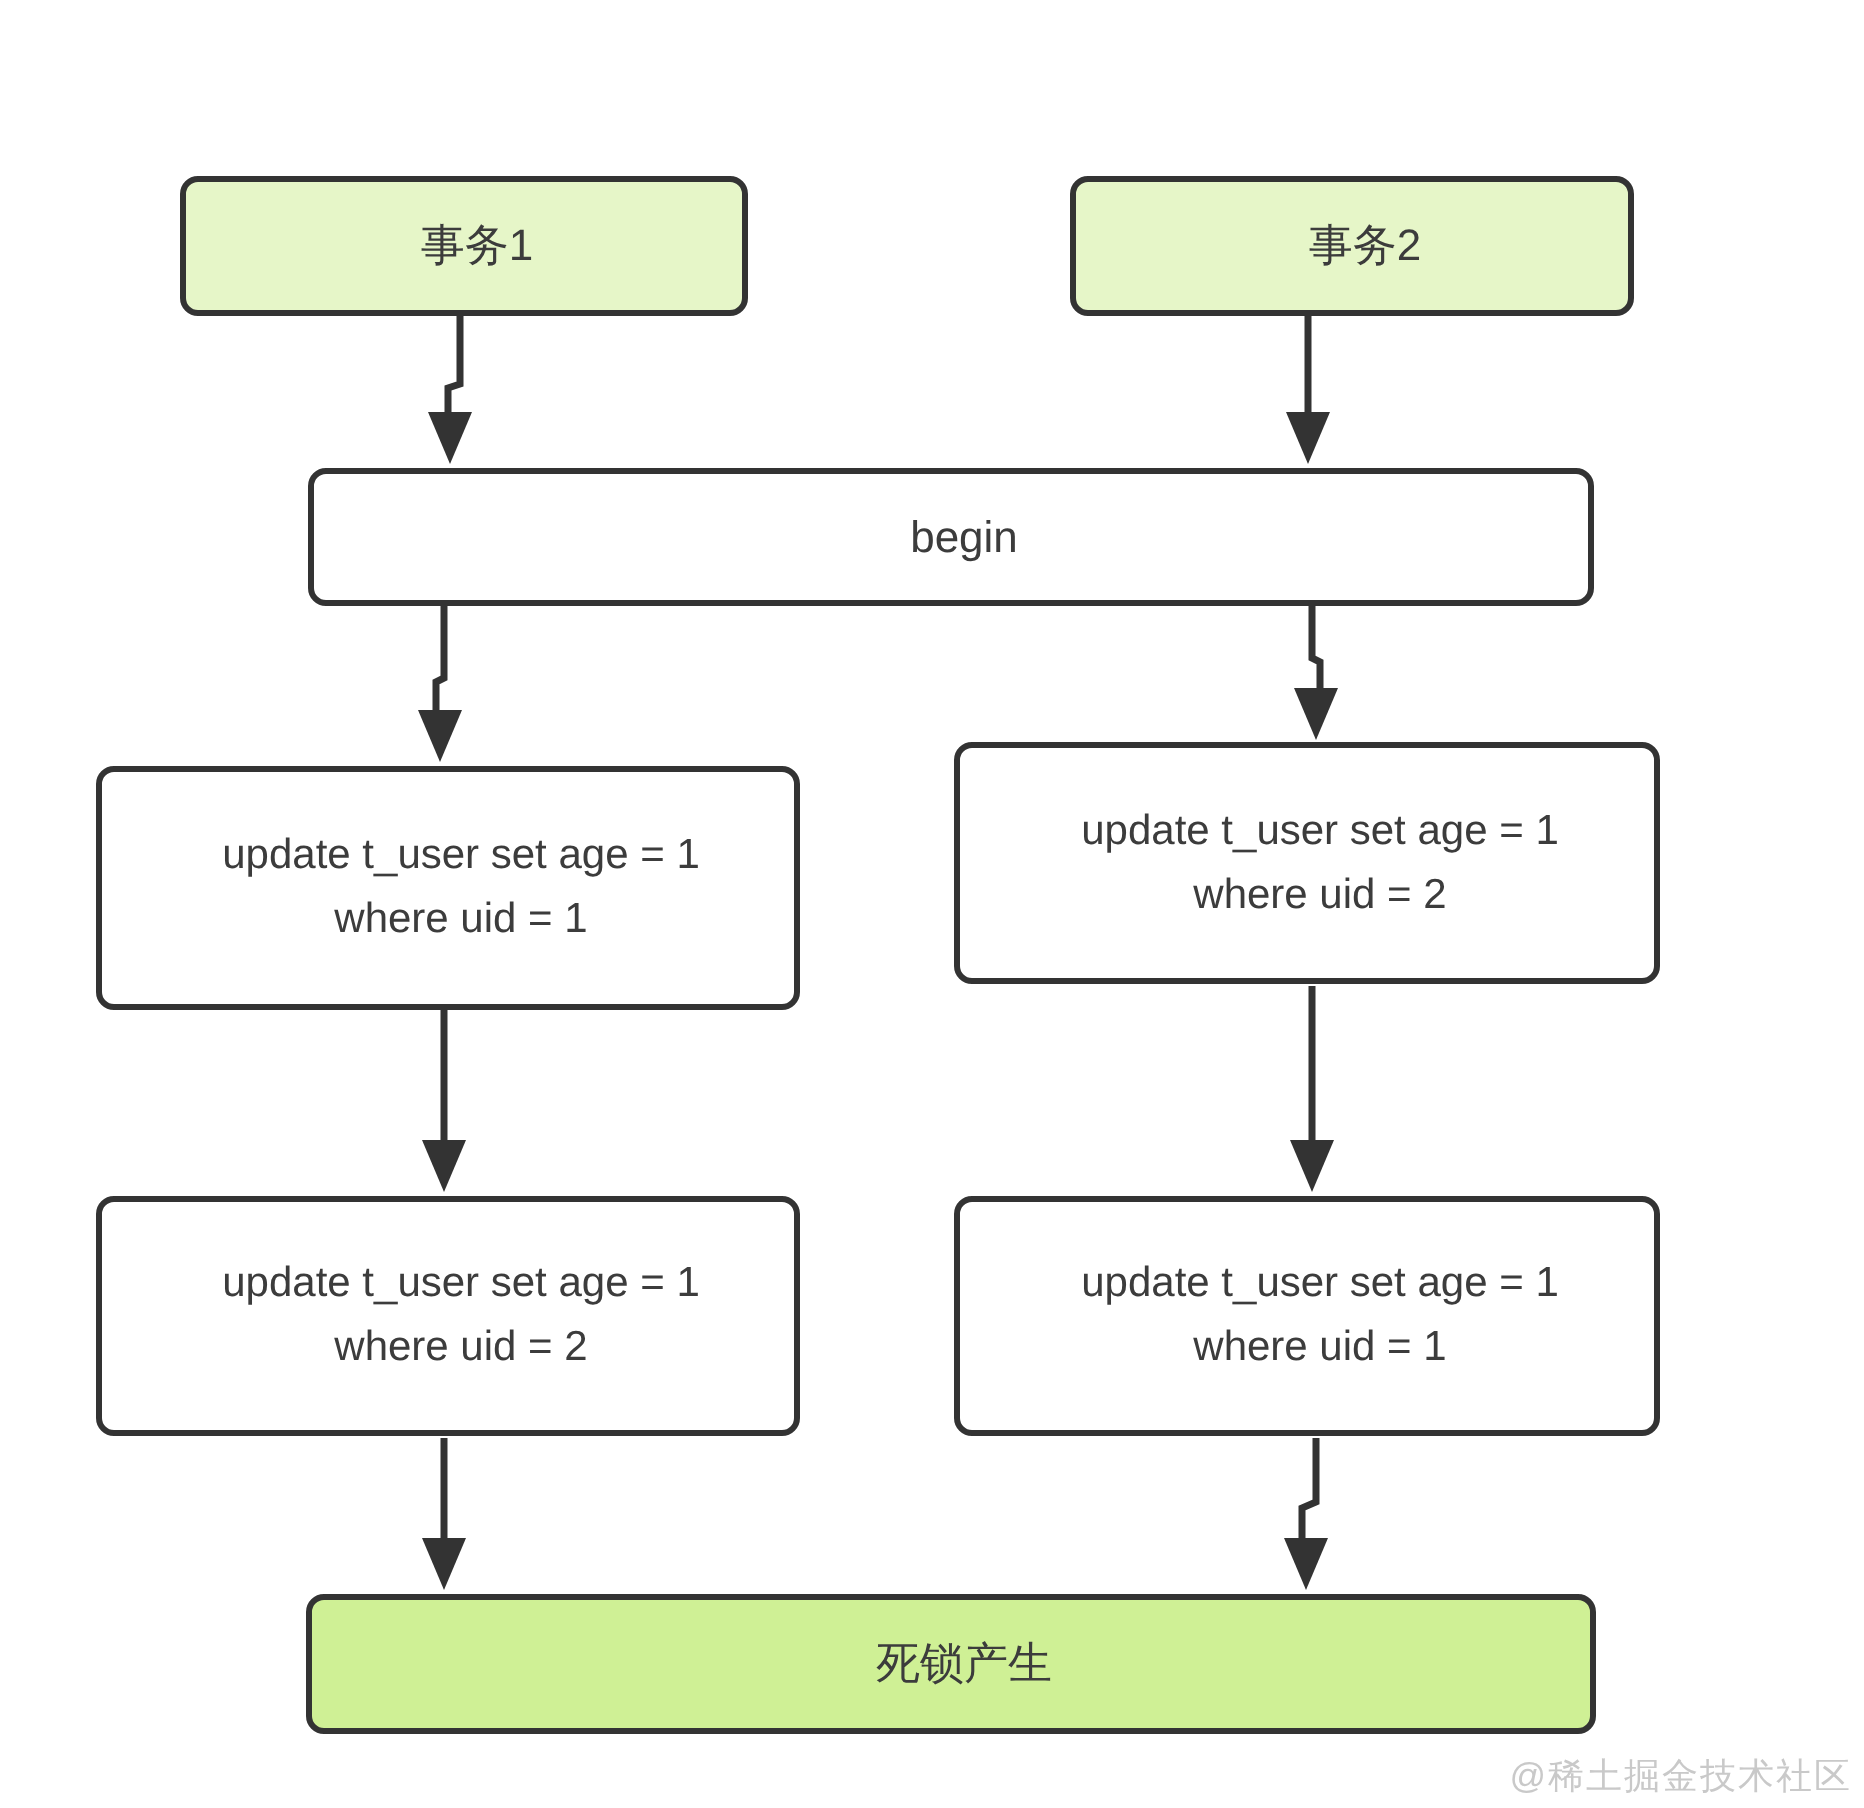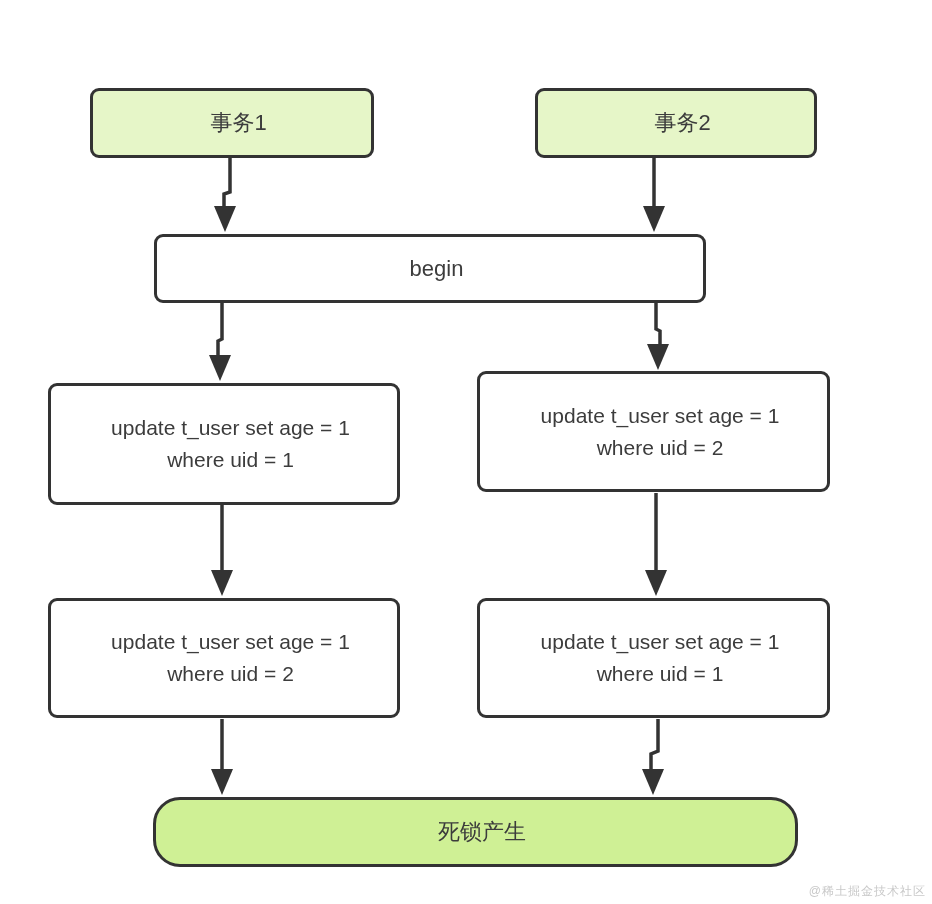--- a/index.html
+++ b/index.html
@@ -37,27 +37,27 @@
     font-size:22px;
     padding-left:13px;
   }
   .node .sql-line{
     display:block;
     font-size:21px;
     line-height:32px;
     color:var(--text);
   }
   .node.green{background:var(--node-fill-green-light);}
-  .node.bright{background:var(--node-fill-green-bright);border-radius:27px;}
+  .node.bright{background:var(--node-fill-green-bright);}
   .watermark{
     position:absolute;
     right:6px;
     bottom:4px;
     color:var(--watermark);
-    font-size:12px;
+    font-size:18px;
     letter-spacing:1px;
     margin-left:10px;
   }
 </style>
 </head>
 <body>
 
 <div class="canvas">
 
   <svg class="arrow-layer" width="932" height="904" viewBox="0 0 932 904" xmlns="http://www.w3.org/2000/svg">
@@ -96,21 +96,21 @@
   </svg>
 
   <div class="node green" style="left:90px;top:88px;width:284px;height:70px">
     <span>事务1</span>
   </div>
 
   <div class="node green" style="left:535px;top:88px;width:282px;height:70px">
     <span>事务2</span>
   </div>
 
-  <div class="node" style="left:154px;top:234px;width:552px;height:69px">
+  <div class="node" style="left:154px;top:234px;width:643px;height:69px">
     <span>begin</span>
   </div>
 
   <div class="node" style="left:48px;top:383px;width:352px;height:122px">
     <span class="sql-line">update t_user set age = 1</span>
     <span class="sql-line">where uid = 1</span>
   </div>
 
   <div class="node" style="left:477px;top:371px;width:353px;height:121px">
     <span class="sql-line">update t_user set age = 1</span>

